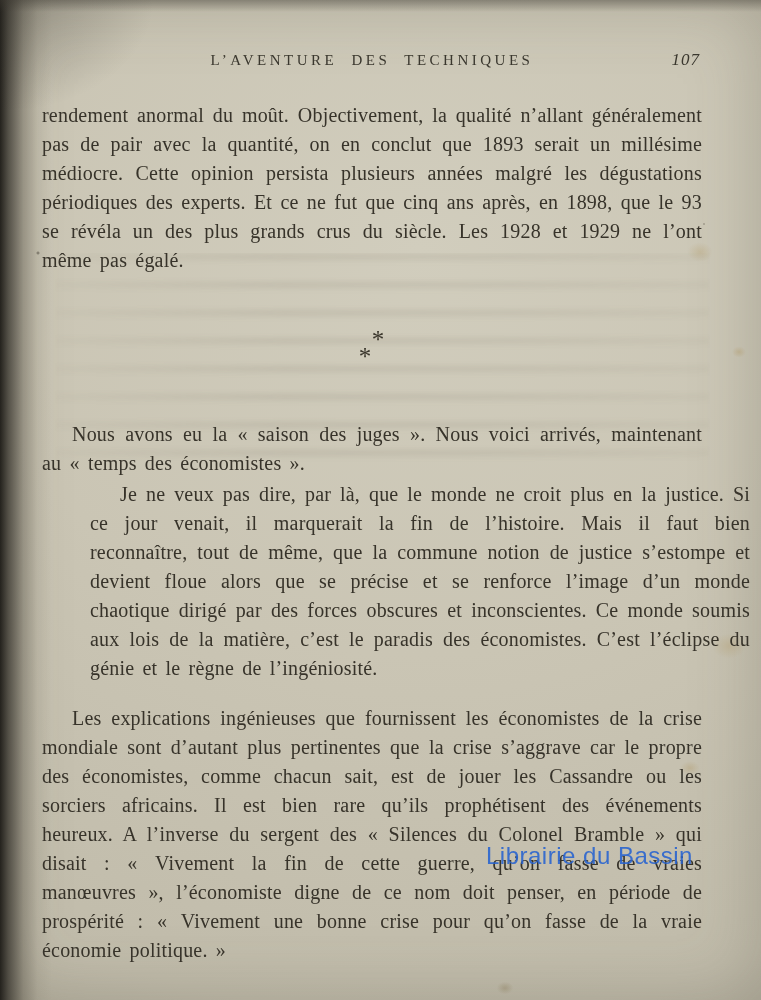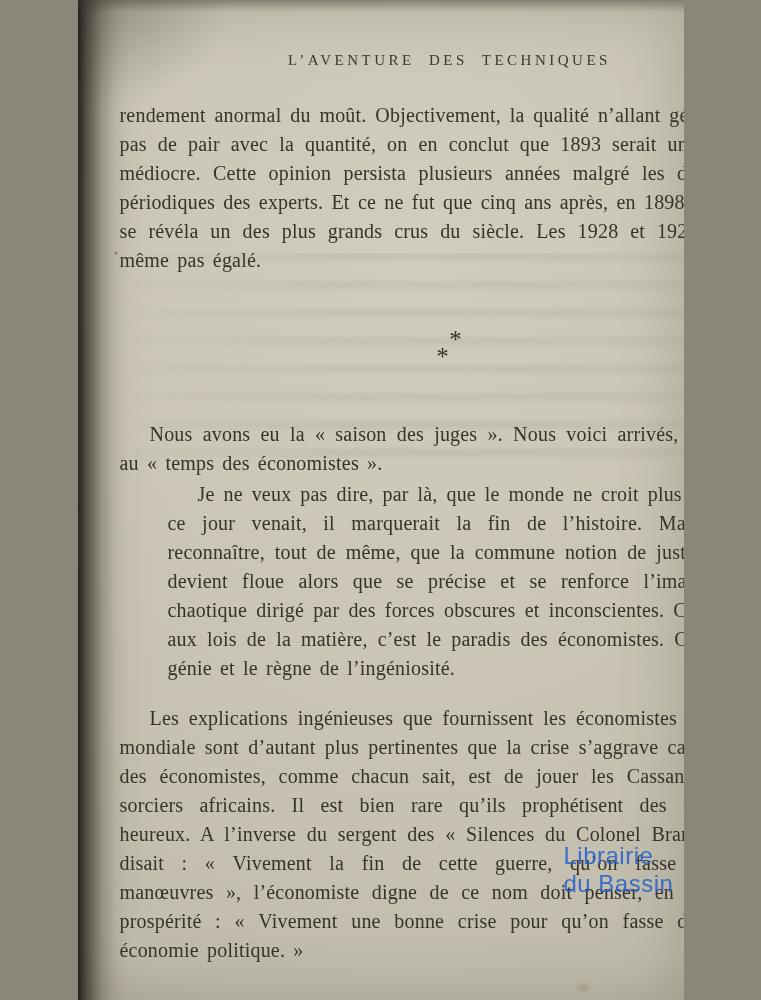--- a/index.html
+++ b/index.html
@@ -1,18 +1,18 @@
 <!DOCTYPE html>
 <html><head>
 <meta charset="utf-8">
 <style>
   html,body { margin:0; padding:0; background:#8a867a; }
   .photo {
     position:relative;
-    width:606px; height:1000px;
+    width:761px; height:1000px;
     margin:0 auto;
     overflow:hidden;
     background: radial-gradient(130% 90% at 55% 25%, #d1cdbd 0%, #cac5b4 45%, #c1bcab 85%, #b5b09f 100%);
     font-family:"Liberation Serif", "DejaVu Serif", serif;
     box-shadow: inset 0 0 70px rgba(80,75,60,0.28);
   }
   .layer { position:absolute; pointer-events:none; }
 
   
   .spine {

